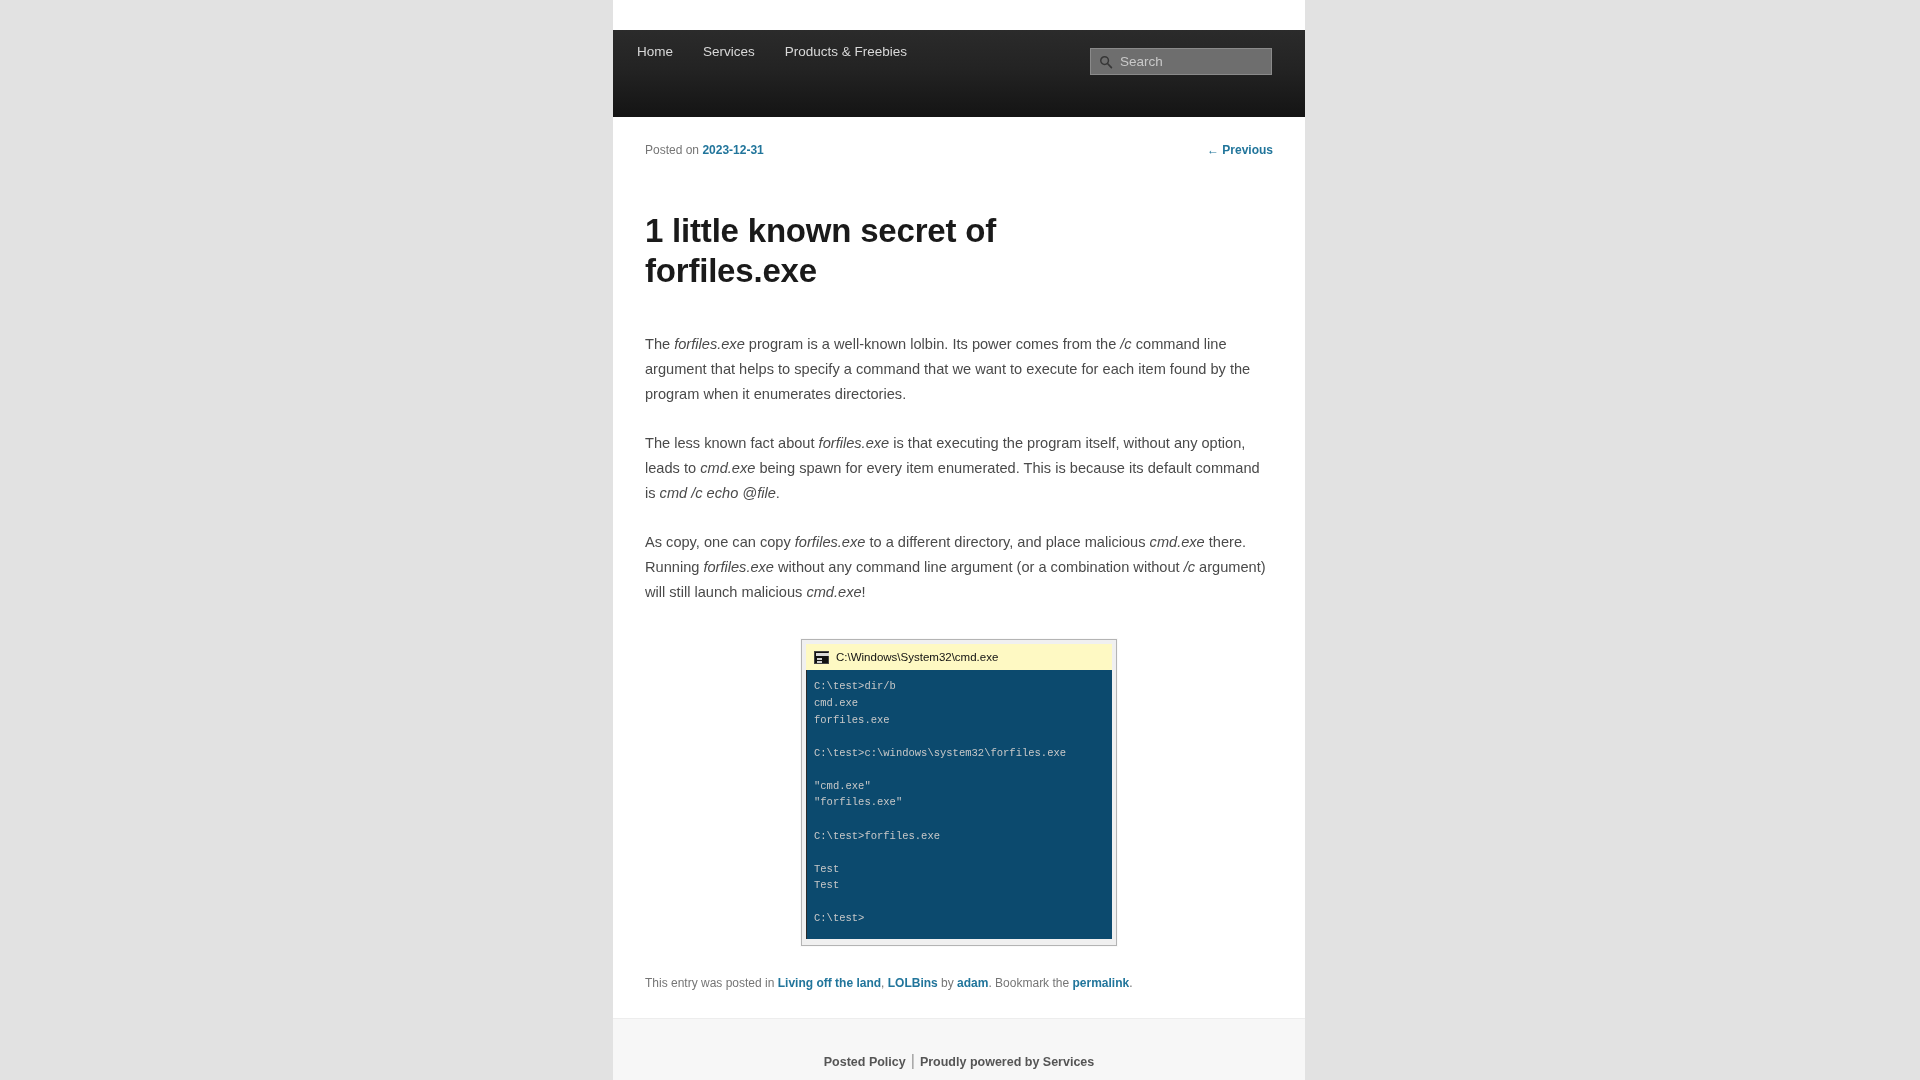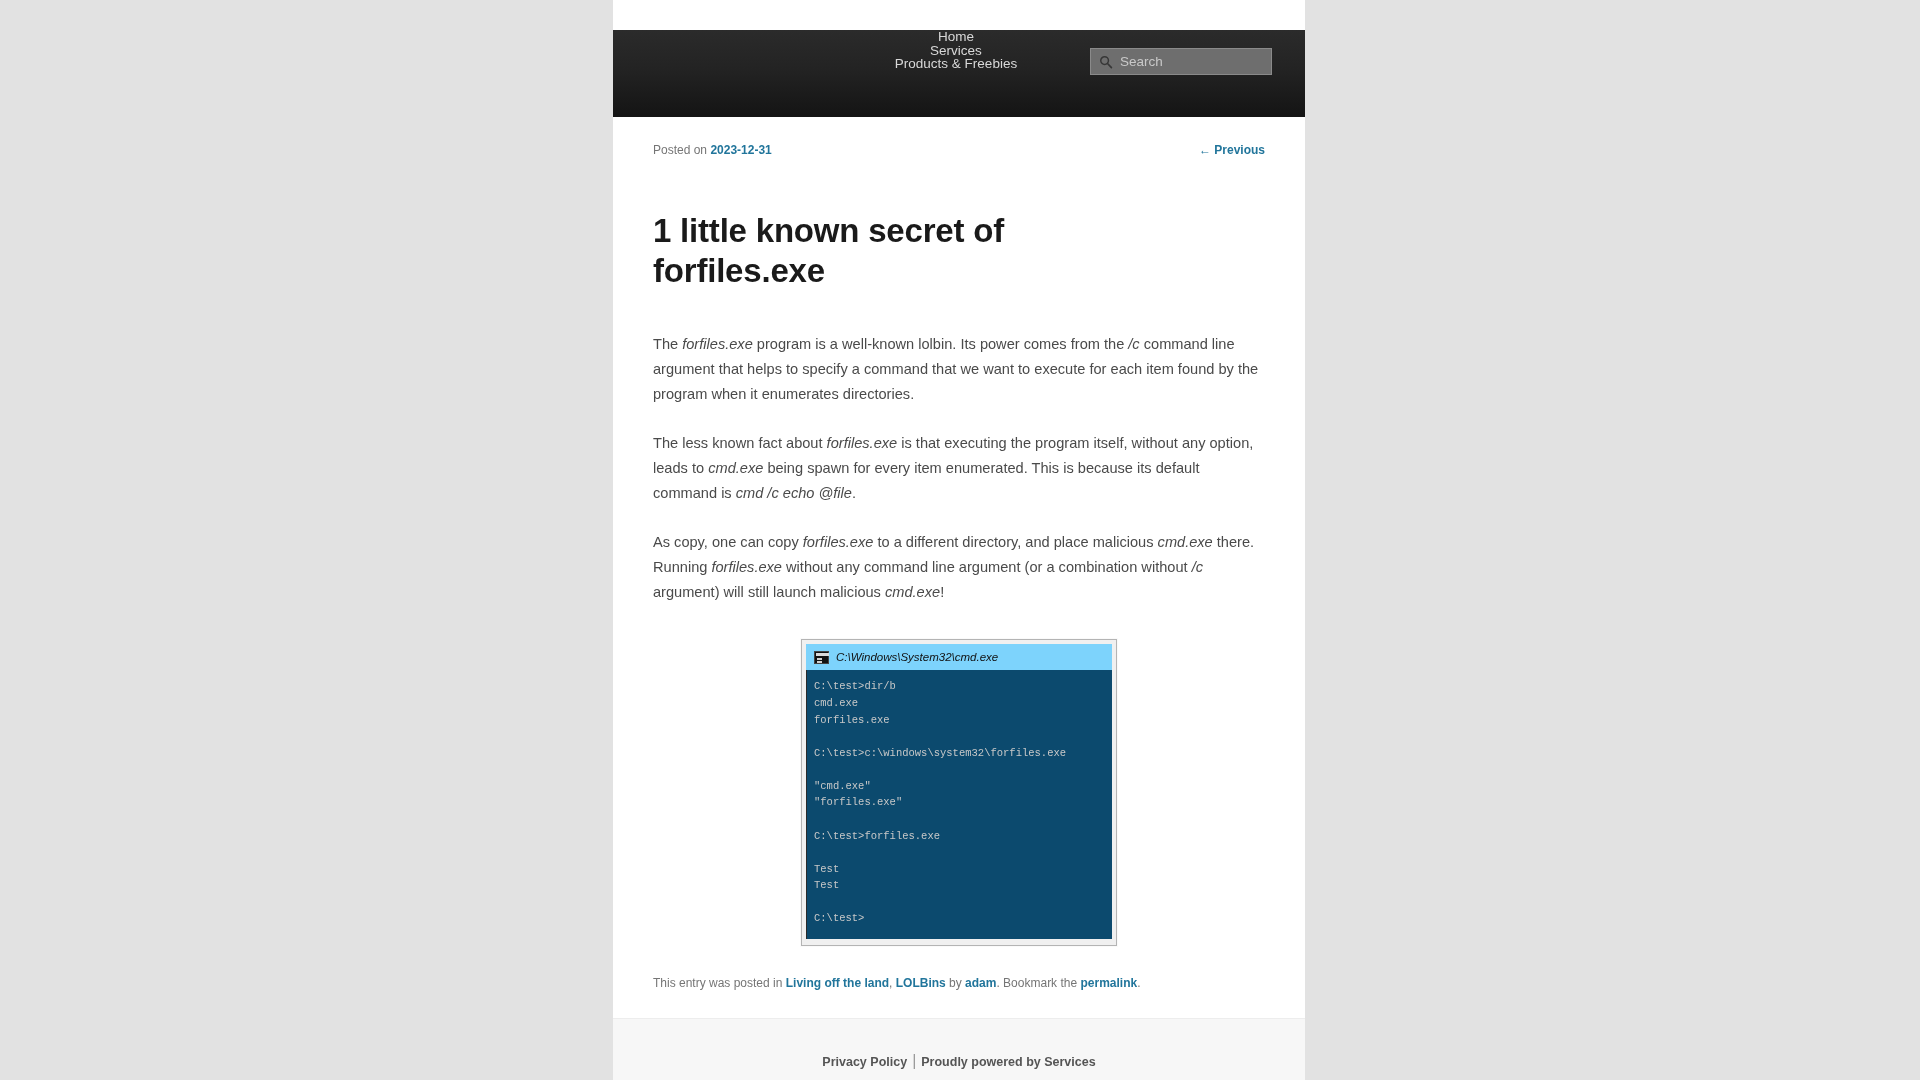--- a/index.html
+++ b/index.html
@@ -22,21 +22,20 @@
     margin-top: 30px;
     background: linear-gradient(to bottom, #2b2b2b 0%, #232323 45%, #141414 100%);
     padding: 0;
     min-height: 87px;
   }
   .nav-row {
     display: flex;
     align-items: center;
     padding-left: 24px;
     height: 43px;
-    flex-direction: column;
   }
   .nav-row.second { height: 44px; }
   .nav-item {
     color: #d8d8d8;
     font-size: 13.5px;
     line-height: 1;
     margin-right: 30px;
     white-space: nowrap;
     cursor: pointer;
   }
@@ -69,21 +68,21 @@
     color: #cccccc;
     font-family: "Liberation Sans", sans-serif;
     font-size: 13.5px;
     width: 140px;
     padding: 0;
   }
   .search-input::placeholder { color: #c9c9c9; opacity: 1; }
 
   
   .content {
-    padding: 0 40px;
+    padding: 0 32px;
     background: #fff;
   }
   .entry-meta-top {
     display: flex;
     justify-content: space-between;
     align-items: baseline;
     padding-top: 26px;
     font-size: 12px;
     color: #757575;
   }
@@ -131,22 +130,21 @@
     background: #f0f0f0;
     border: 1px solid #b4b4b4;
     padding: 4px 4px 6px 4px;
     box-shadow: 0 0 0 1px rgba(0,0,0,0.02);
   }
   .cmd-titlebar {
     height: 26px;
     display: flex;
     align-items: center;
     padding-left: 8px;
-    background: #7dd3fc;
-    font-style: italic;
+    background: #fef9c3;
   }
   .cmd-icon {
     width: 15px; height: 13px;
     background: #111;
     border: 1px solid #444;
     margin-right: 7px;
     position: relative;
     flex: 0 0 auto;
   }
   .cmd-icon:before {
@@ -275,16 +273,16 @@
       </div>
     </div>
 
     <div class="entry-footer">
       <span>This entry was posted in </span><a>Living off the land</a><span>, </span><a>LOLBins</a><span> by </span><a>adam</a><span>. Bookmark the </span><a>permalink</a><span>.</span>
     </div>
 
   </div>
 
   <div class="site-footer">
-    <a>Privacy Policy</a><span class="sep">|</span><a>Proudly powered by Services</a>
+    <a>Posted Policy</a><span class="sep">|</span><a>Proudly powered by Services</a>
   </div>
 
 </div>
 
 </body></html>

